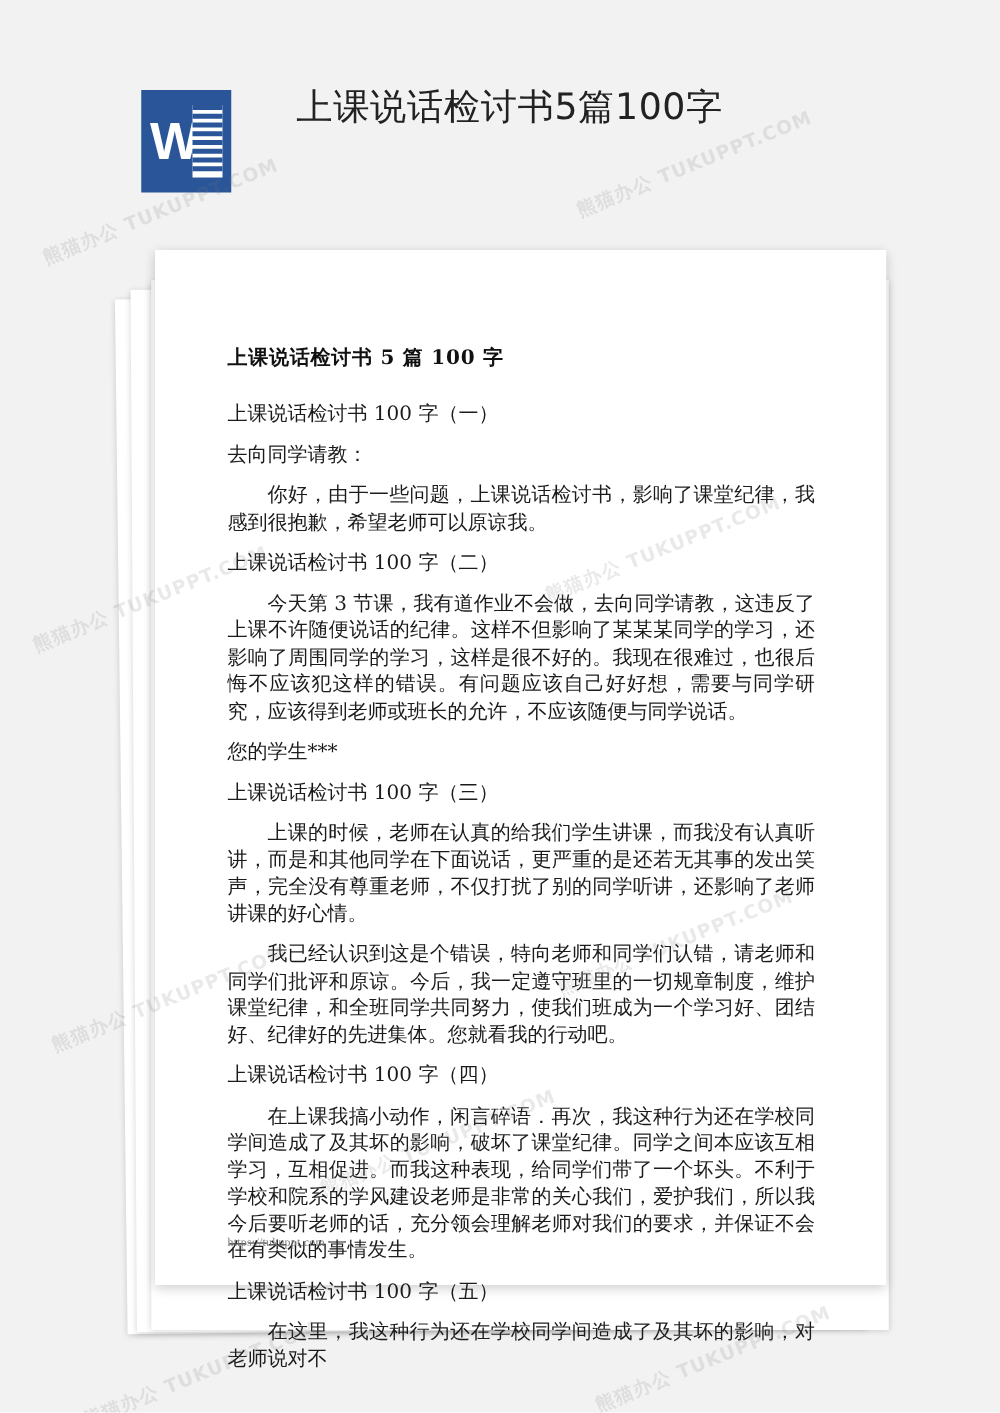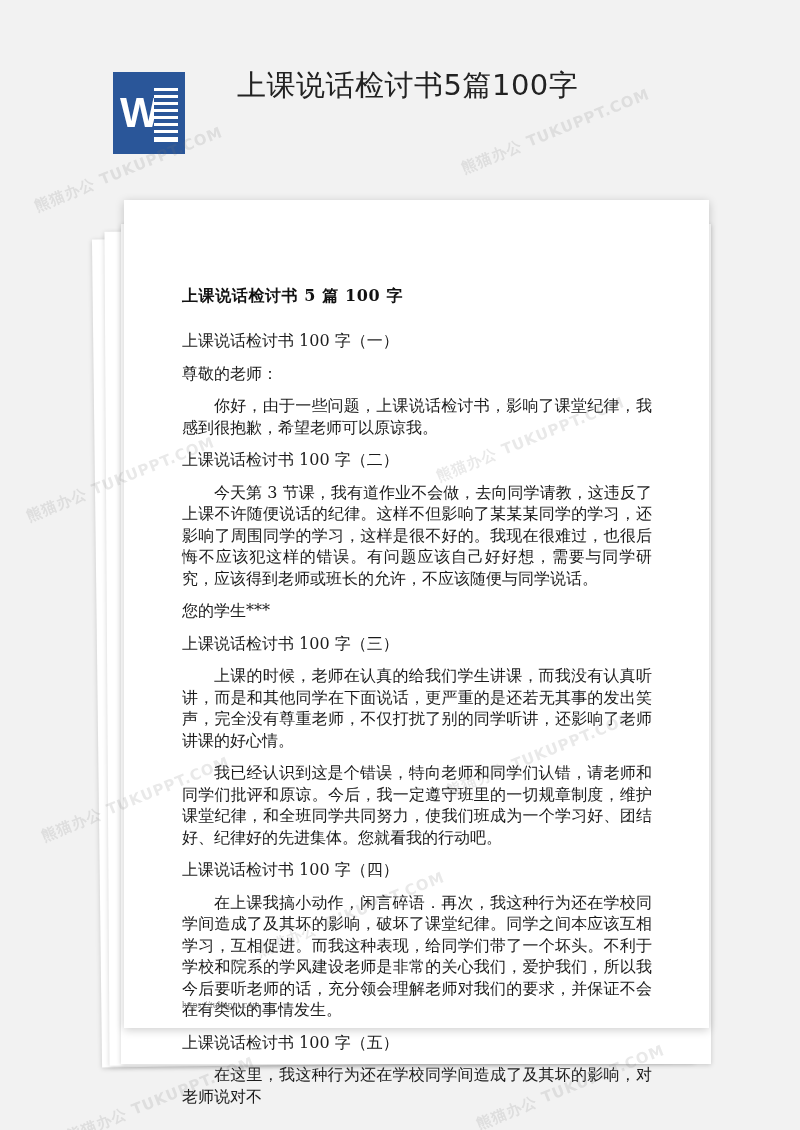--- a/index.html
+++ b/index.html
@@ -106,21 +106,21 @@
     top: 0px;
     width: 585px;
     height: 828px;
     box-shadow: 0 2px 9px rgba(0,0,0,0.20);
   }
 
   
   .page-inner {
     position: absolute;
     left: 0;
-    top: 12px;
+    top: 2px;
     width: 585px;
     height: 828px;
     padding: 16px;
     box-sizing: border-box;
     font-family: "DejaVu Serif", serif;
     color: #1a1a1a;
   }
   .page-title {
     position: absolute;
     left: 58px;
@@ -208,21 +208,21 @@
   <div class="sheet back3"></div>
   <div class="sheet back2"></div>
   <div class="sheet back1"></div>
 
   <div class="sheet front">
     <div class="page-inner">
       <div class="page-title">上课说话检讨书 5 篇 100 字</div>
 
       <div class="body-col">
         <p class="p sub">上课说话检讨书 100 字（一）</p>
-        <p class="p sub">尊敬的老师：</p>
+        <p class="p sub">去向同学请教：</p>
         <p class="p ind">你好，由于一些问题，上课说话检讨书，影响了课堂纪律，我感到很抱歉，希望老师可以原谅我。</p>
         <p class="p sub">上课说话检讨书 100 字（二）</p>
         <p class="p ind">今天第 3 节课，我有道作业不会做，去向同学请教，这违反了上课不许随便说话的纪律。这样不但影响了某某某同学的学习，还影响了周围同学的学习，这样是很不好的。我现在很难过，也很后悔不应该犯这样的错误。有问题应该自己好好想，需要与同学研究，应该得到老师或班长的允许，不应该随便与同学说话。</p>
         <p class="p sub">您的学生***</p>
         <p class="p sub">上课说话检讨书 100 字（三）</p>
         <p class="p ind">上课的时候，老师在认真的给我们学生讲课，而我没有认真听讲，而是和其他同学在下面说话，更严重的是还若无其事的发出笑声，完全没有尊重老师，不仅打扰了别的同学听讲，还影响了老师讲课的好心情。</p>
         <p class="p ind">我已经认识到这是个错误，特向老师和同学们认错，请老师和同学们批评和原谅。今后，我一定遵守班里的一切规章制度，维护课堂纪律，和全班同学共同努力，使我们班成为一个学习好、团结好、纪律好的先进集体。您就看我的行动吧。</p>
         <p class="p sub">上课说话检讨书 100 字（四）</p>
         <p class="p ind">在上课我搞小动作，闲言碎语．再次，我这种行为还在学校同学间造成了及其坏的影响，破坏了课堂纪律。同学之间本应该互相学习，互相促进。而我这种表现，给同学们带了一个坏头。不利于学校和院系的学风建设老师是非常的关心我们，爱护我们，所以我今后要听老师的话，充分领会理解老师对我们的要求，并保证不会在有类似的事情发生。</p>
         <p class="p sub">上课说话检讨书 100 字（五）</p>

